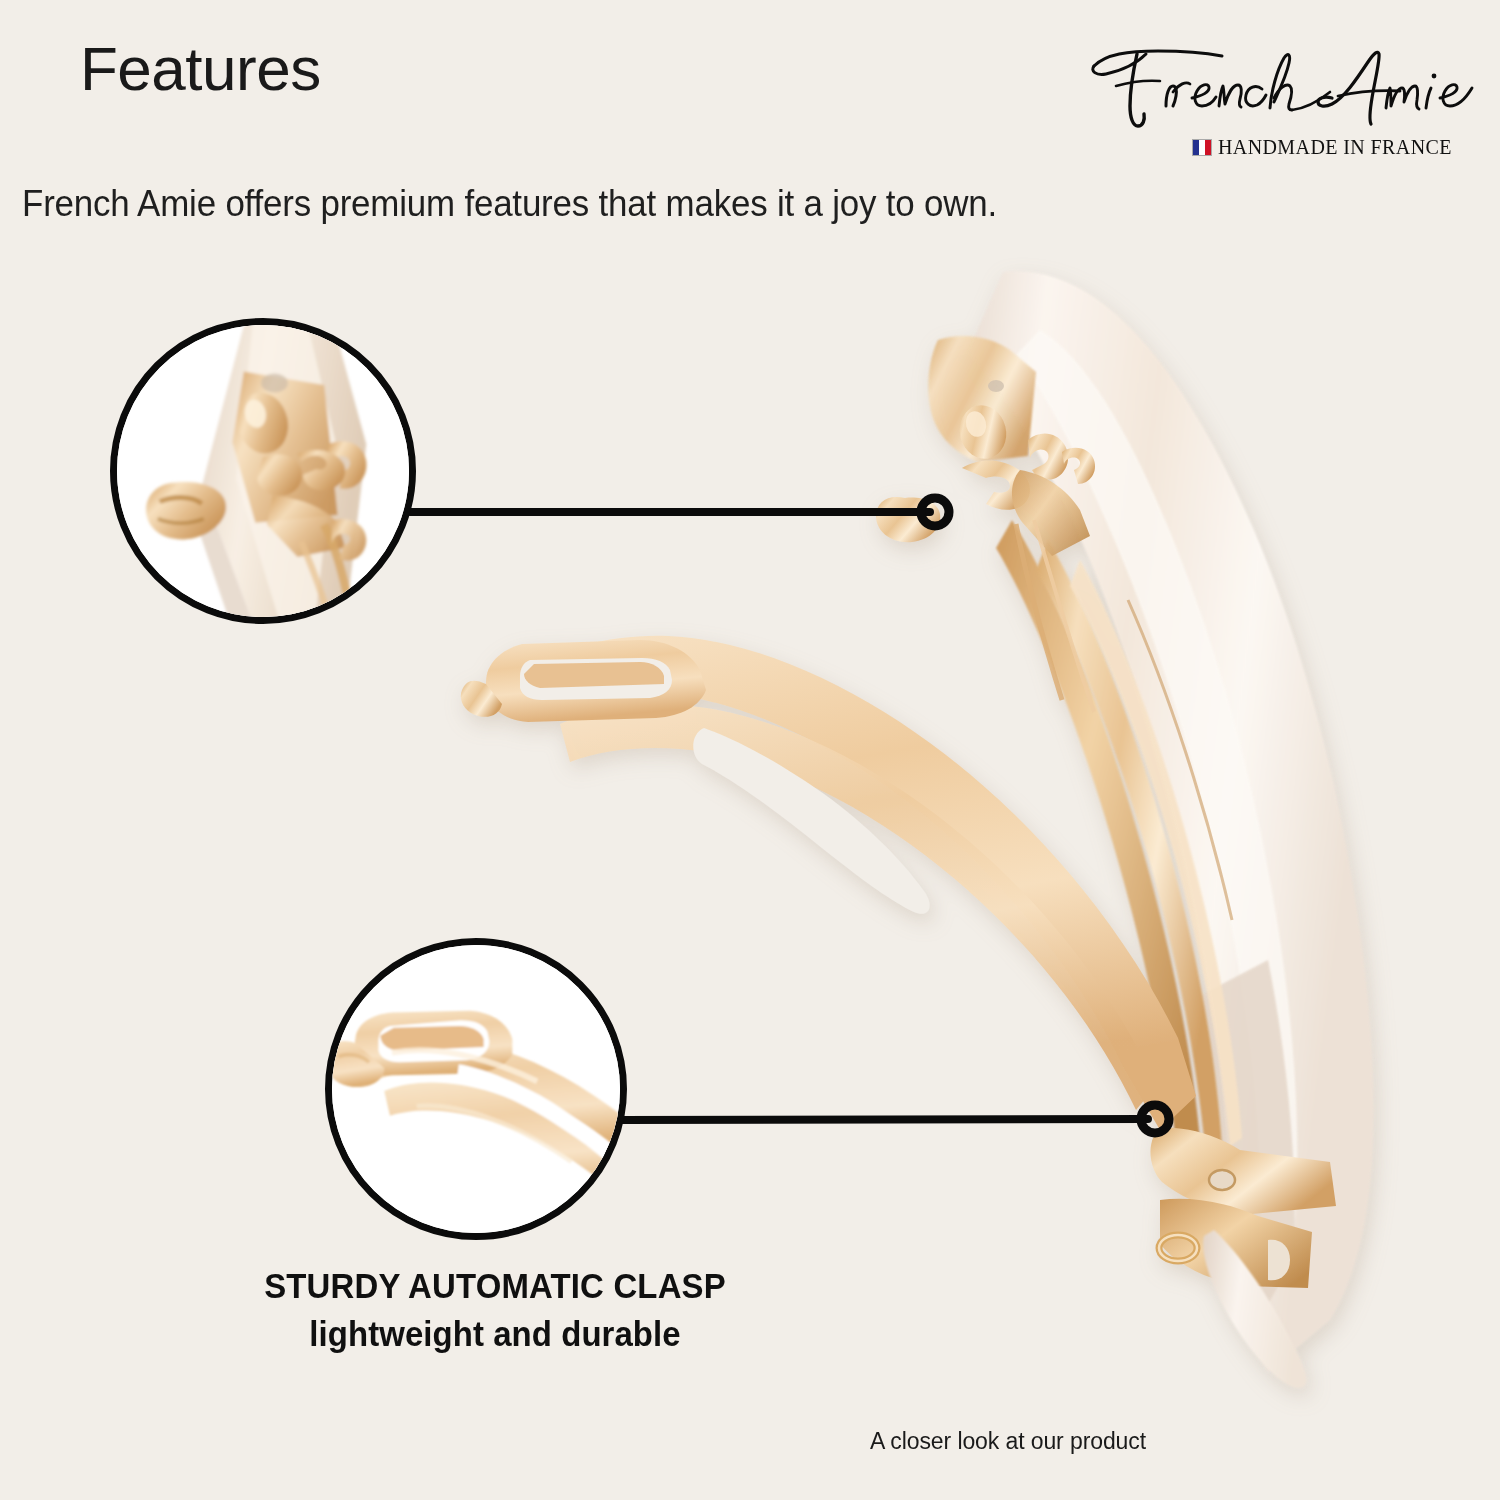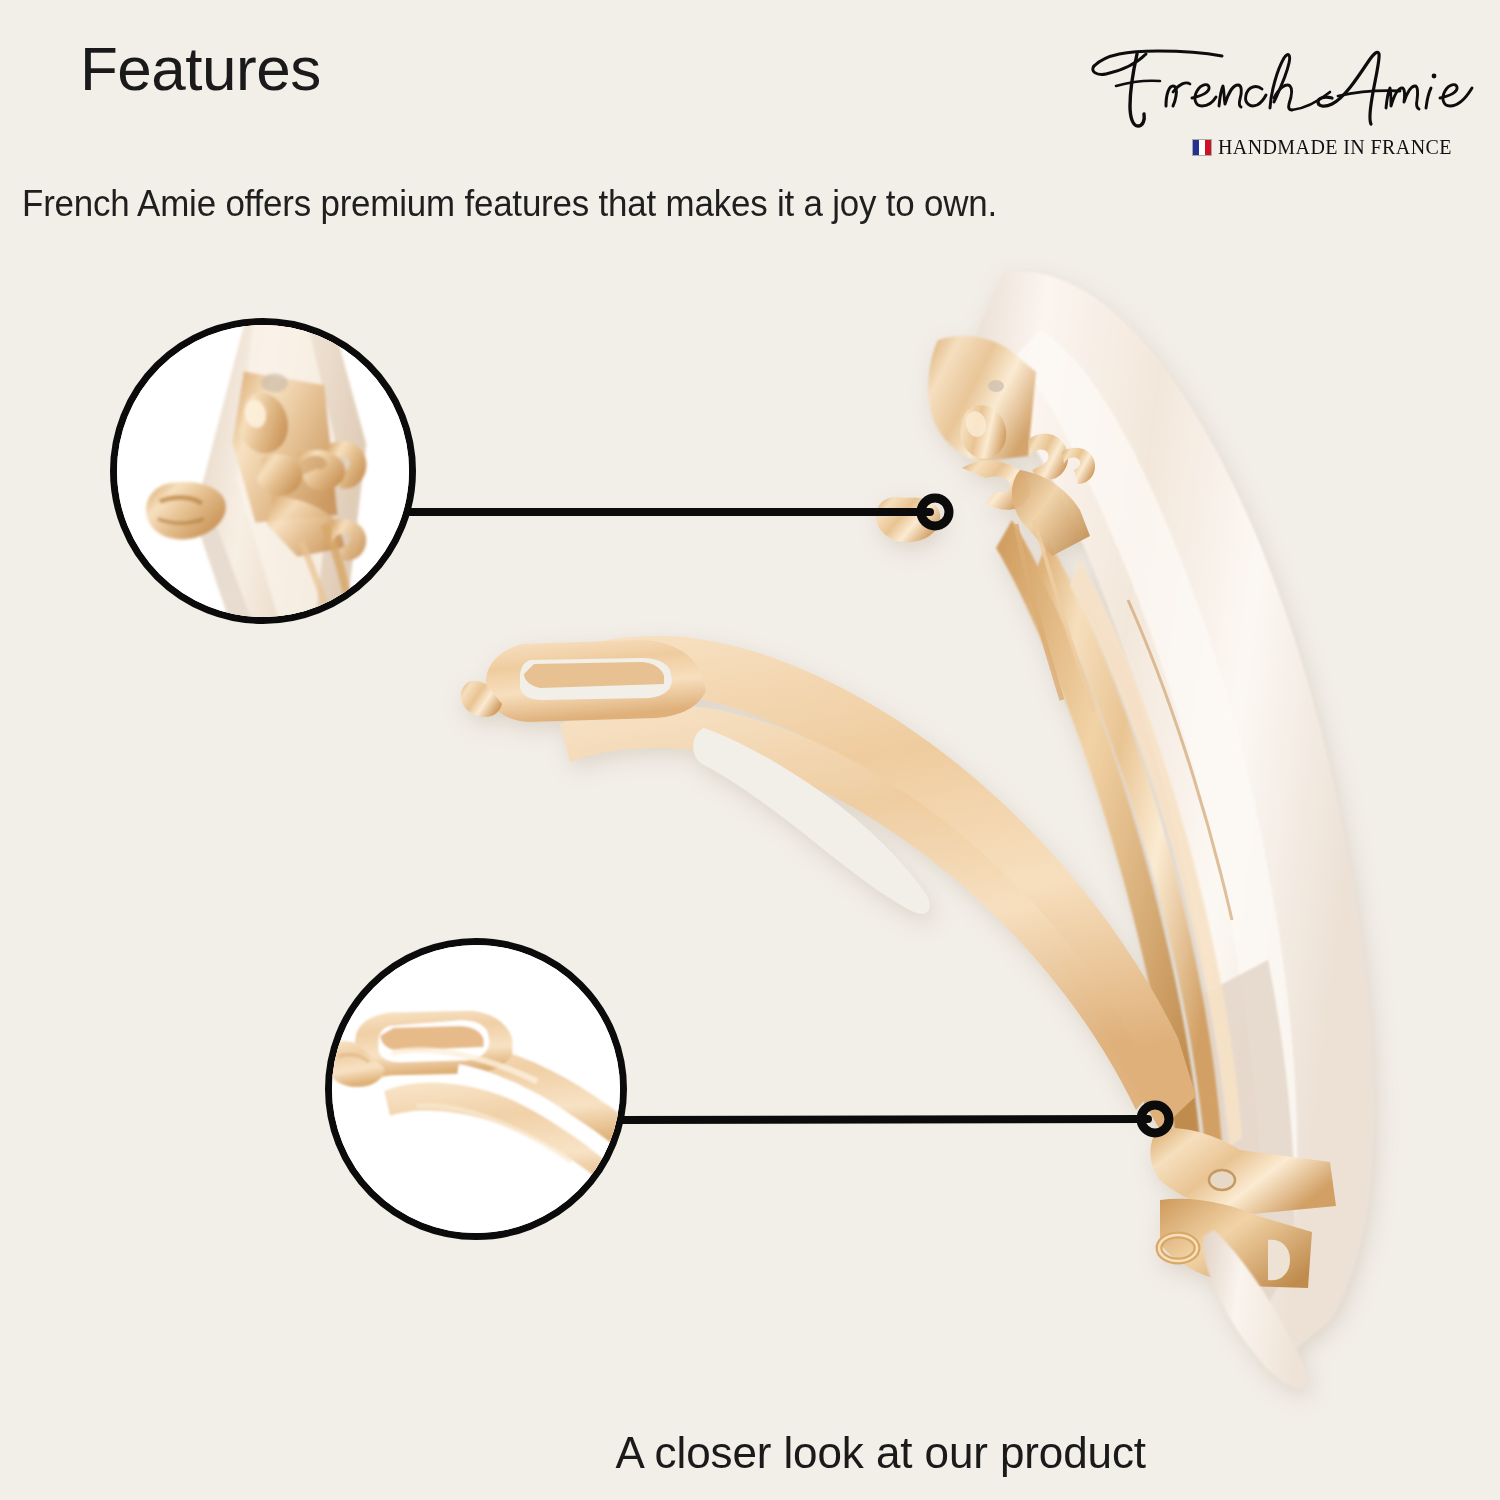--- a/index.html
+++ b/index.html
@@ -81,21 +81,21 @@
     font-size:35px; font-weight:700; color:#101010;
     letter-spacing:0.1px; line-height:1.22; white-space:nowrap; margin-top:7px;
     transform:scaleX(0.94); transform-origin:center;
   }
   #callout-lock{ left:0px; top:662px; width:540px; }
   #callout-clasp{ left:155px; top:1265px; width:680px; }
 
   
   .footer-caption{
     position:absolute; right:62px; top:1428px;
-    font-size:44px; font-weight:400; color:#1a1a1a;
+    font-size:23px; font-weight:400; color:#1a1a1a;
     letter-spacing:-0.1px; white-space:nowrap;
   }
 </style>
 </head>
 <body style="background: rgb(242, 238, 232);">
 
 <div id="stage">
 
   <div class="page-title">Features</div>
   <div class="sub-headline">French Amie offers premium features that makes it a joy to own.</div>
@@ -452,16 +452,20 @@
                    C202 150, 164 136, 140 132 Z" fill="#ffffff"></path>
 
           <path d="M70 120 C110 112, 164 122, 222 150" stroke="#FCF0DD" stroke-width="6" fill="none" opacity="0.8"></path>
           <path d="M96 176 C140 172, 200 194, 258 234" stroke="#FAEAD2" stroke-width="5" fill="none" opacity="0.7"></path>
         </g>
       </svg>
     </div>
   </div>
 
 
+  <div class="callout-block" id="callout-clasp">
+    <div class="callout-title">STURDY AUTOMATIC CLASP</div>
+    <div class="callout-sub">lightweight and durable</div>
+  </div>
 
   <div class="footer-caption">A closer look at our product</div>
 
 </div>
 
 </body></html>

